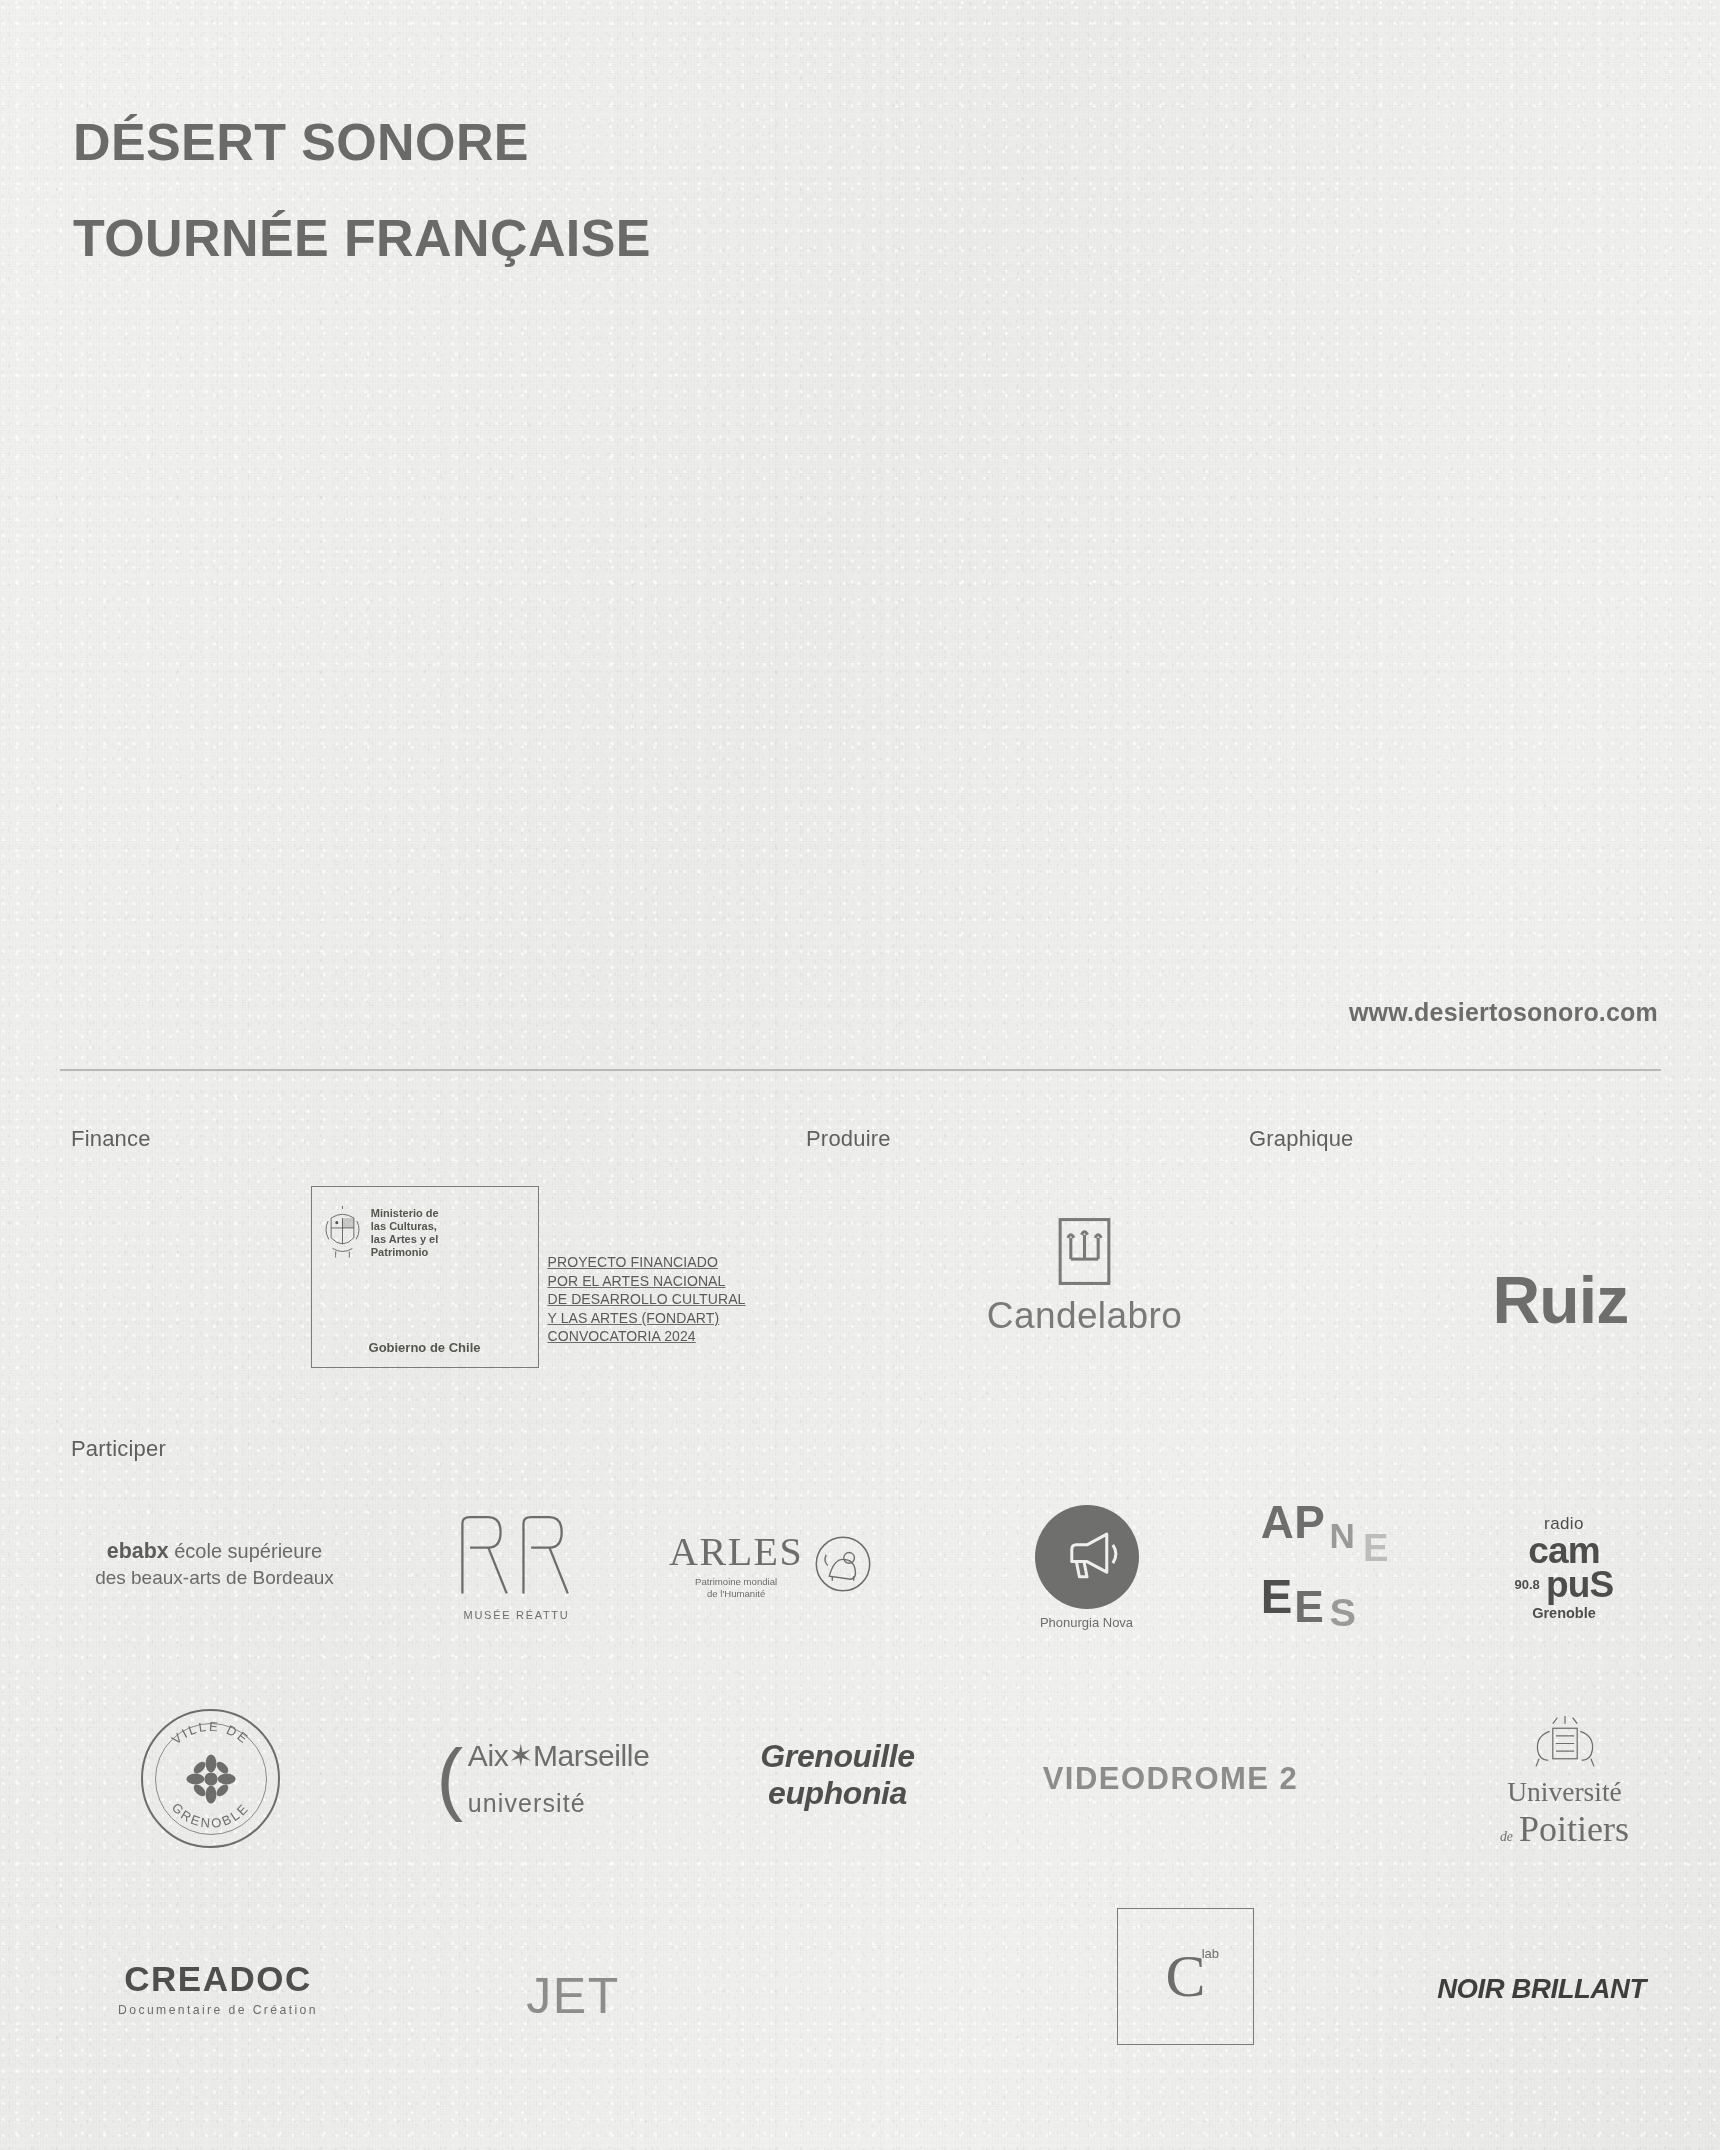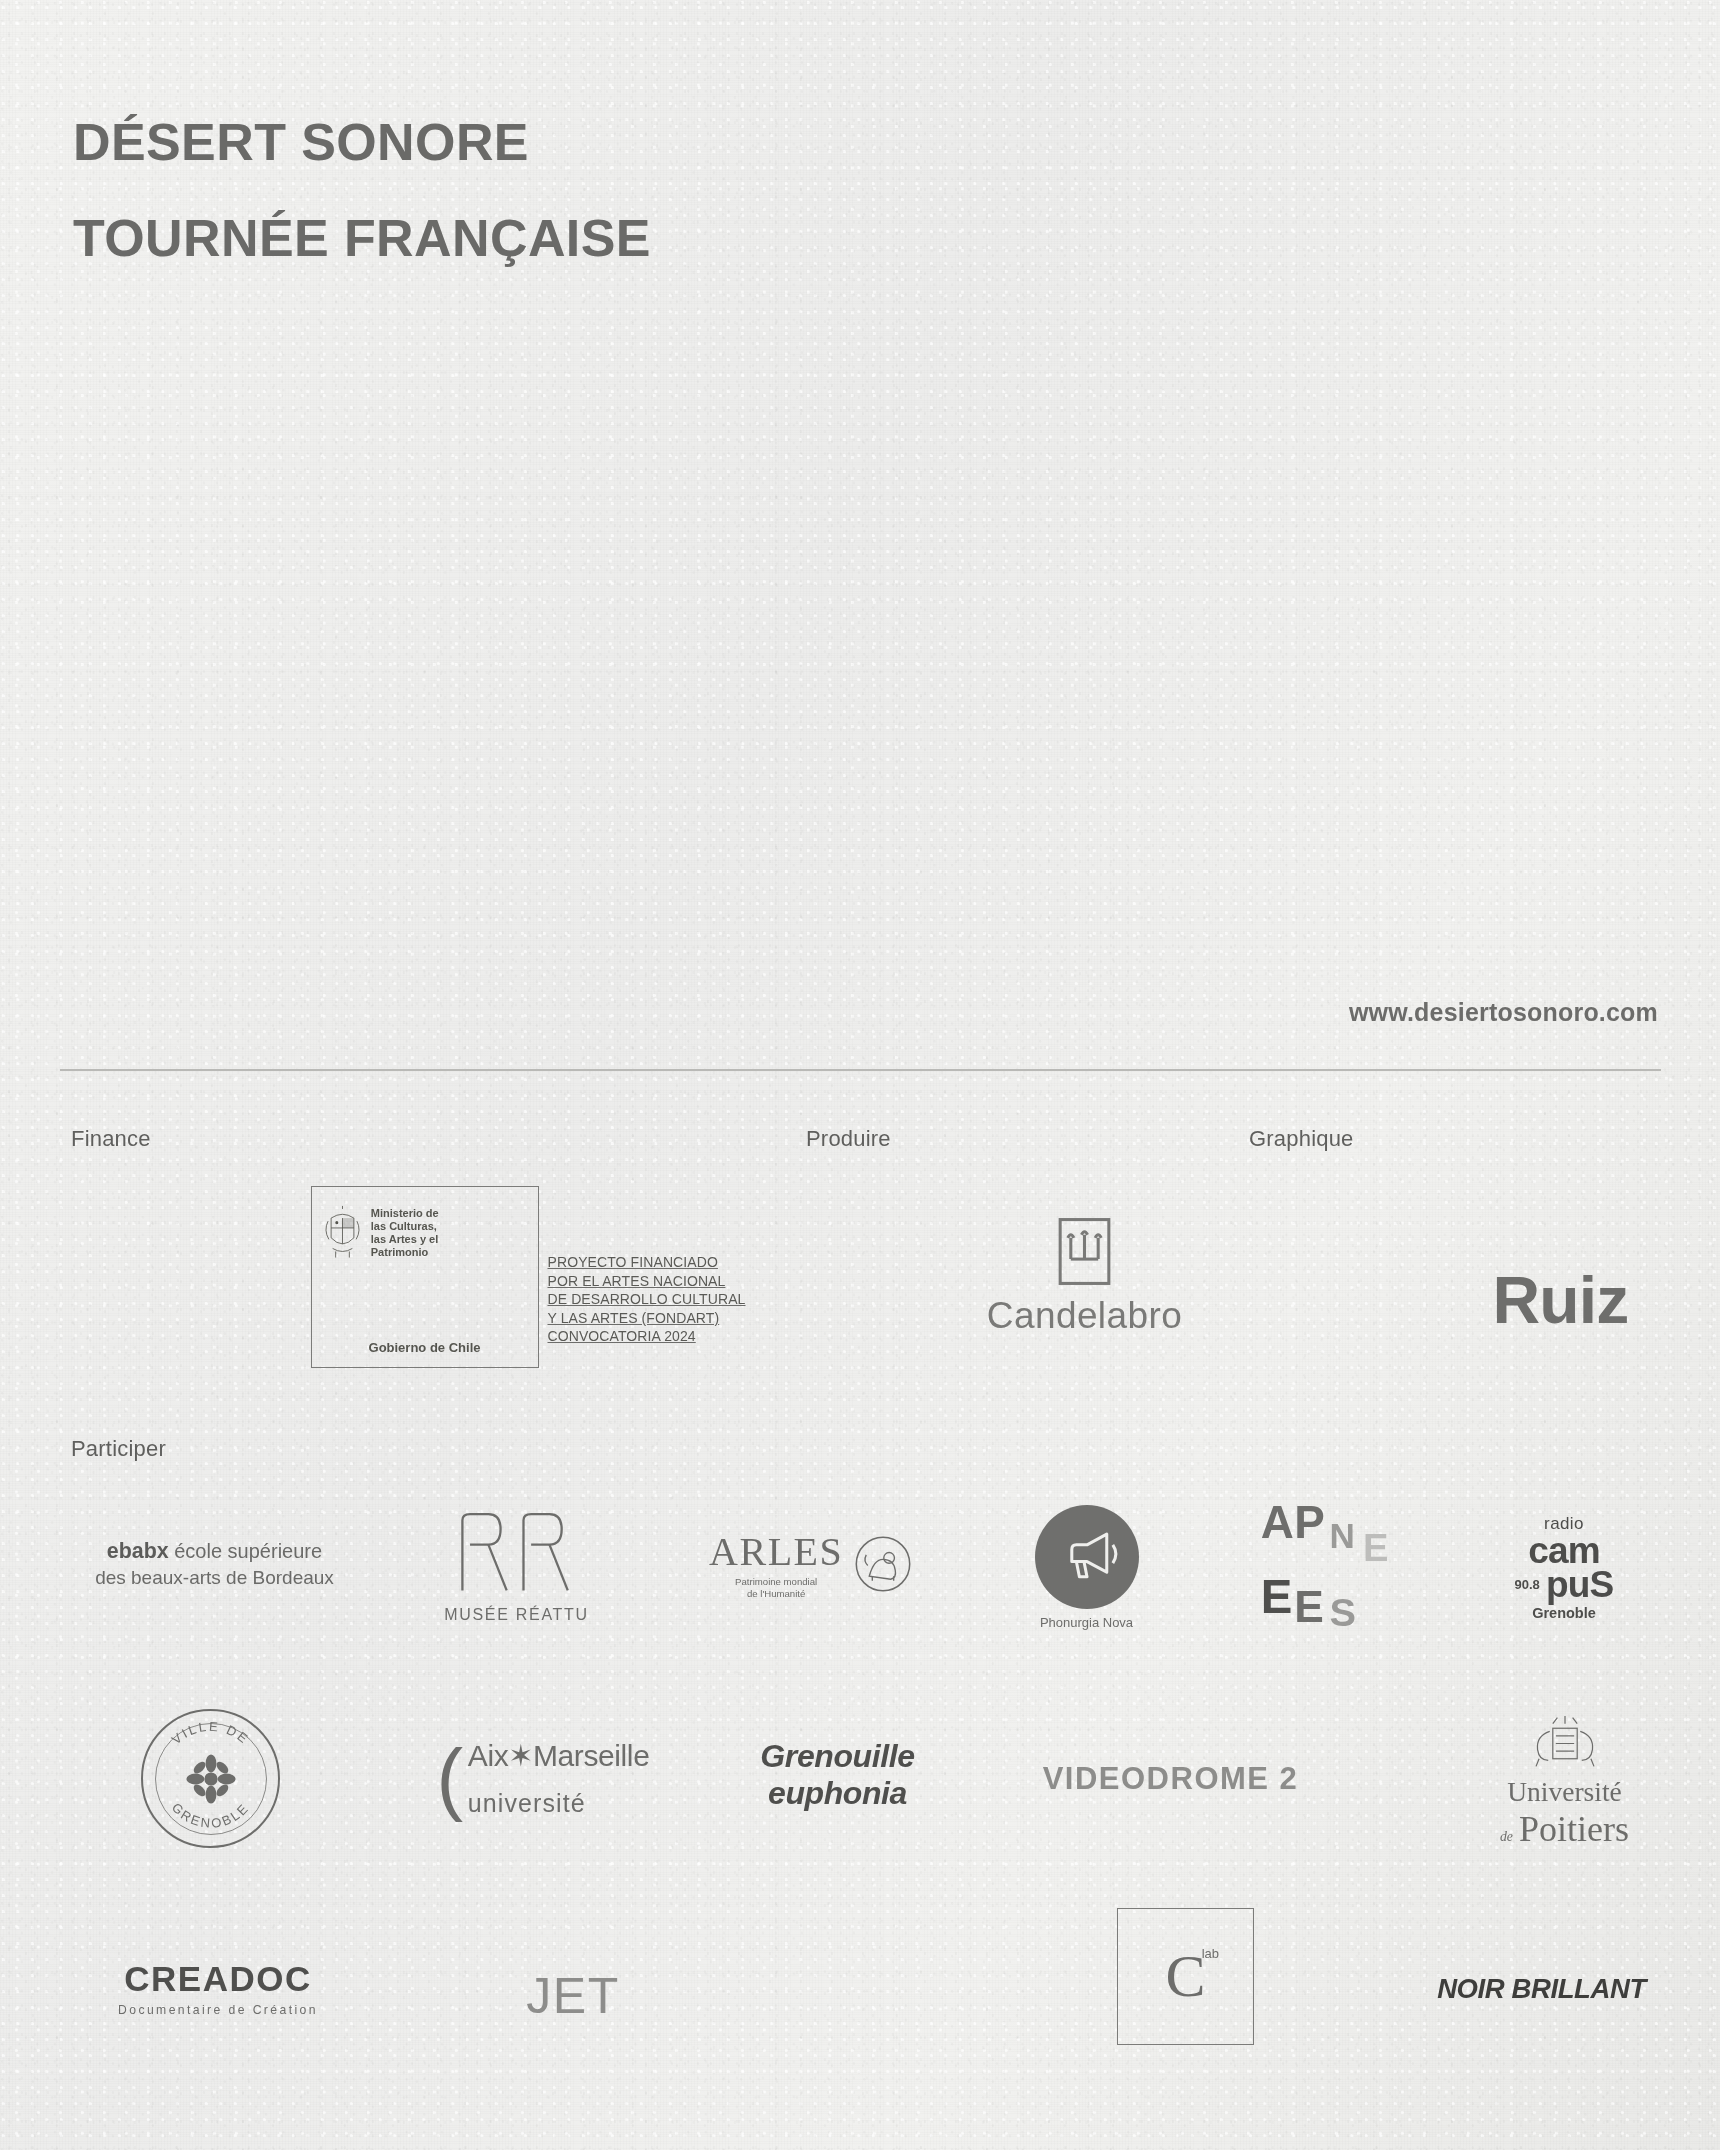--- a/index.html
+++ b/index.html
@@ -144,23 +144,23 @@
   .ruiz-word { font-size: 66px; font-weight: bold; color: #6e6e6c; letter-spacing: -0.8px; }
 
   
   #logo-ebabx { left: 92px; top: 1522px; width: 245px; height: 84px; flex-direction: column; }
   .ebabx-1 { font-size: 20px; color: #6a6a68; }
   .ebabx-1 b { font-size: 21.4px; font-weight: bold; color: #5c5c5a; }
   .ebabx-2 { font-size: 19px; color: #6a6a68; margin-top: 3.1px; }
 
   #logo-reattu { left: 421px; top: 1495px; width: 191px; height: 145px; flex-direction: column; }
   .reattu-mark { width: 134px; height: 84px; }
-  .reattu-word { font-size: 16px; letter-spacing: 1.7px; color: #6d6d6b; margin-top: 10.7px; }
-
-  #logo-arles { left: 688px; top: 1518px; width: 245px; height: 92px; }
+  .reattu-word { font-size: 11px; letter-spacing: 1.7px; color: #6d6d6b; margin-top: 10.7px; }
+
+  #logo-arles { left: 648px; top: 1518px; width: 245px; height: 92px; }
   .arles-word { font-size: 40px; letter-spacing: 1.5px; color: #6d6d6b; font-family: "Liberation Serif", serif; }
   .arles-sub { font-size: 9.6px; line-height: 1.25; color: #6d6d6b; text-align: center; margin-top: 1.5px; }
   .arles-crest { width: 58px; height: 58px; margin-left: 10.7px; }
 
   #logo-phonurgia { left: 1010px; top: 1495px; width: 153px; height: 145px; flex-direction: column; }
   .phon-circle {
     width: 104px; height: 104px; border-radius: 50%;
     background: #6f6f6d; display: flex; align-items: center; justify-content: center;
   }
   .phon-word { font-size: 13px; color: #6d6d6b; margin-top: 6.9px; }

